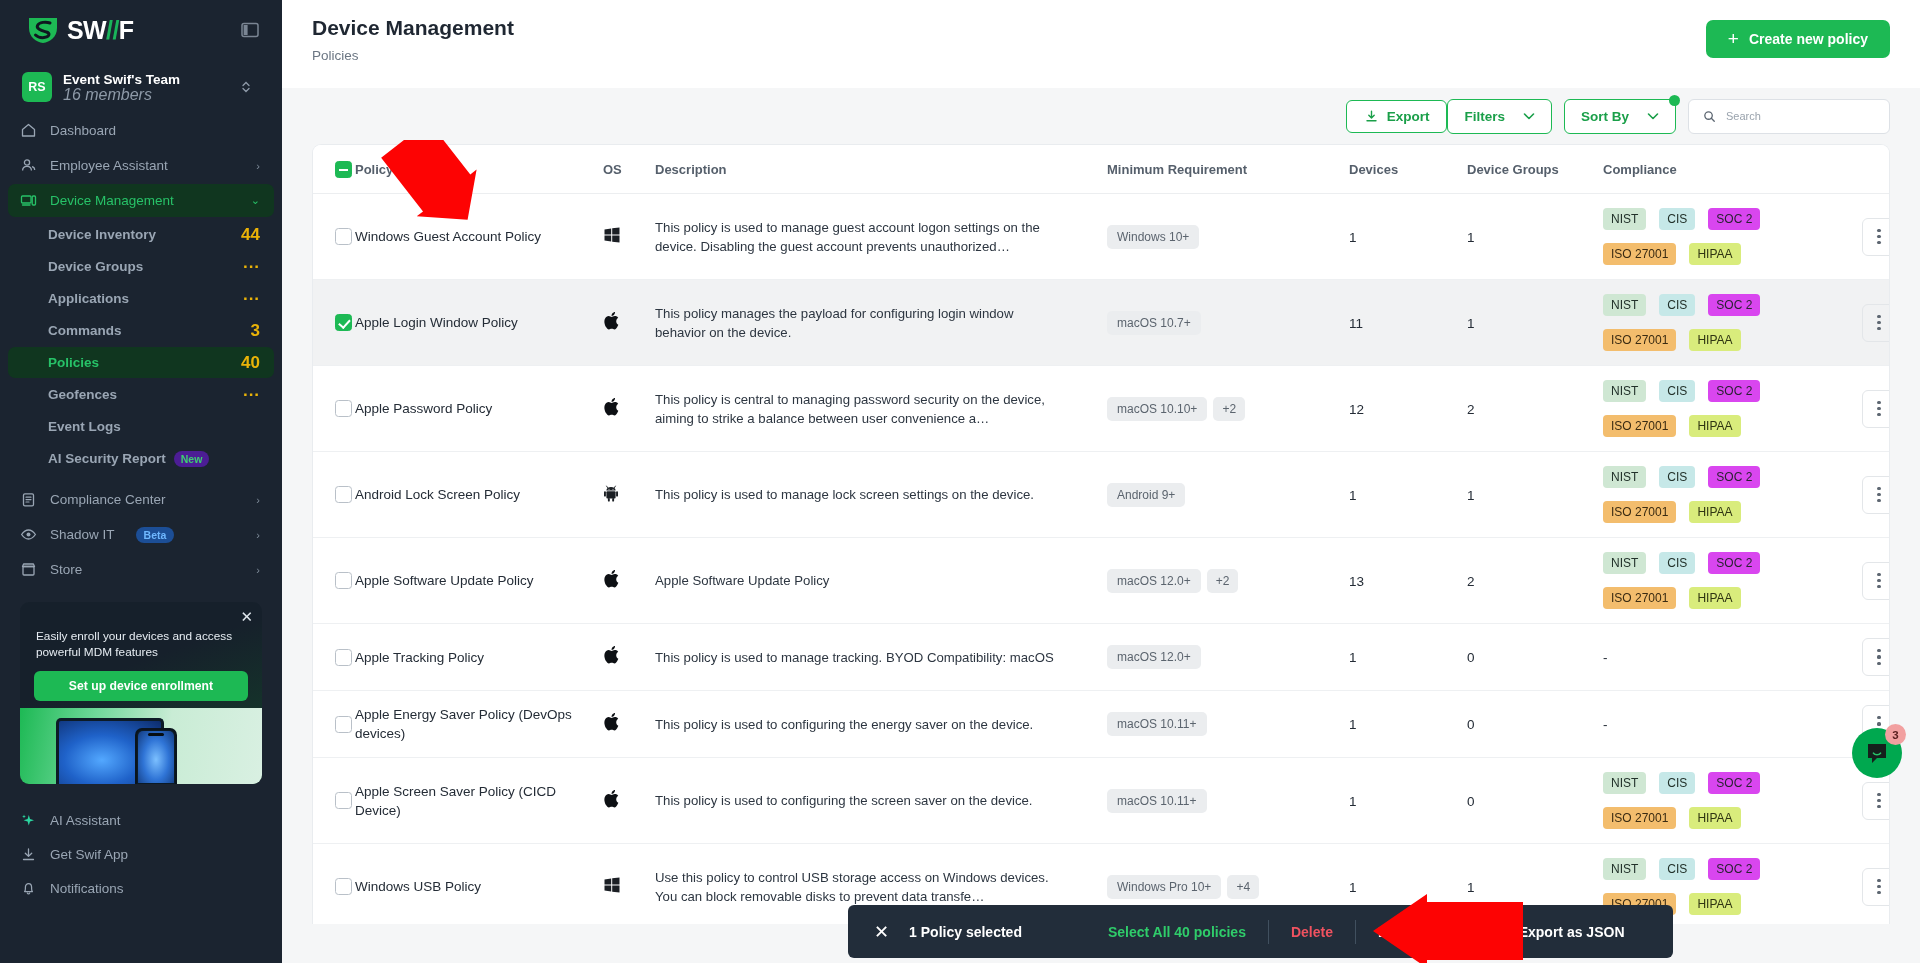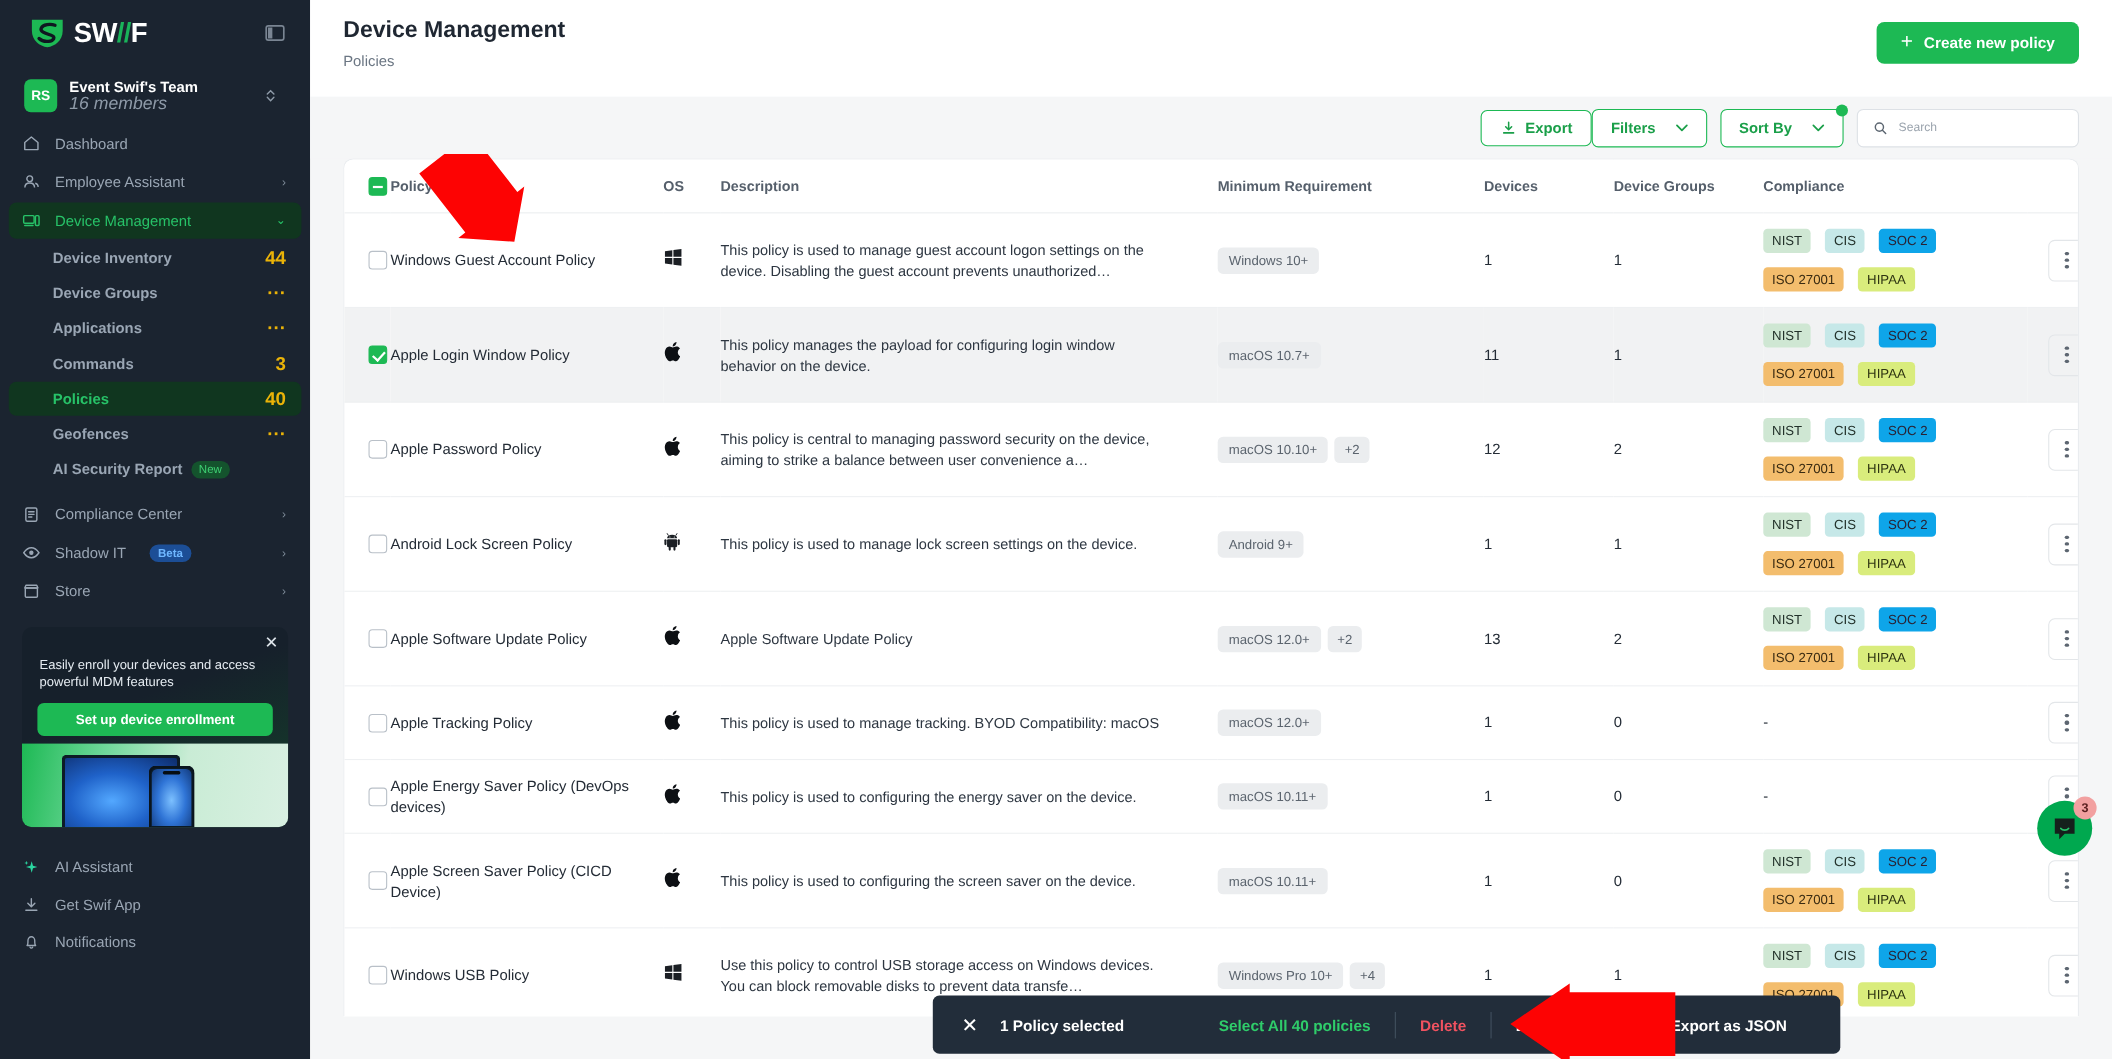--- a/index.html
+++ b/index.html
@@ -63,21 +63,21 @@
   .subnav { padding: 0 8px; }
   .sub-item {
     display: flex; align-items: center; height: 31px;
     padding: 0 14px 0 40px; border-radius: 7px; margin-bottom: 1px;
     color: #9aa6b4; font-size: 13.5px; font-weight: 600; cursor: pointer;
   }
   .sub-item .lbl { flex: 1; white-space: nowrap; }
   .sub-item .cnt { color: #eab308; font-size: 17px; font-weight: 600; }
   .sub-item.active { background: #10361f; color: #27c268; }
   .badge-new {
-    background: #14532d; color: #3ecf72; font-size: 10.5px; font-weight: 400;
+    background: #4c1d95; color: #3ecf72; font-size: 10.5px; font-weight: 700;
     padding: 2px 7px; border-radius: 10px; margin-left: 8px;
   }
   .badge-beta {
     background: #1c4e96; color: #6fb7ff; font-size: 10.5px; font-weight: 600;
     padding: 2px 8px; border-radius: 10px; margin-left: 8px;
   }
 
   .promo {
     margin: 14px 20px 0 20px; border-radius: 9px; overflow: hidden;
     background: linear-gradient(160deg,#16202b 0%,#16202b 38%,#14422a 100%);
@@ -191,21 +191,21 @@
     display: inline-block; background: #ebedef; color: #5b646e; font-size: 12px;
     padding: 5px 10px; border-radius: 5px; margin-right: 6px; white-space: nowrap;
   }
   .tag.more { background: #ebedef; color: #5b646e; padding: 5px 9px; }
   .num { font-size: 13.5px; color: #242c36; }
   .dash { font-size: 13.5px; color: #242c36; }
   .comp-wrap { display: flex; flex-wrap: wrap; gap: 13px; max-width: 195px; }
   .chip { font-size: 12px; padding: 4px 8px; border-radius: 4px; white-space: nowrap; }
   .chip-nist { background: #cfe7d3; color: #22312a; }
   .chip-cis  { background: #c6e8e8; color: #22312a; }
-  .chip-soc  { background: #0ea5e9; color: #2a2233; }
+  .chip-soc  { background: #d946ef; color: #2a2233; }
   .chip-iso  { background: #f3bd6d; color: #3a2b12; }
   .chip-hipaa{ background: #d9ec7c; color: #2f3512; }
   .kebab {
     width: 34px; height: 38px; border: 1px solid #e3e6e9; border-radius: 6px;
     display: flex; flex-direction: column; align-items: center; justify-content: center;
     gap: 3px; cursor: pointer; margin: 0 auto;
   }
   .kebab i { width: 3.2px; height: 3.2px; background: #5d6671; border-radius: 50%; display: block; }
 
   
@@ -322,20 +322,23 @@
         <span class="lbl">Commands</span>
         <span class="cnt">3</span>
       </div>
       <div class="sub-item active">
         <span class="lbl">Policies</span>
         <span class="cnt">40</span>
       </div>
       <div class="sub-item">
         <span class="lbl">Geofences</span>
         <span class="cnt">···</span>
+      </div>
+      <div class="sub-item">
+        <span class="lbl">Event Logs</span>
       </div>
       <div class="sub-item">
         <span class="lbl" style="flex:0 0 auto">AI Security Report</span>
         <span class="badge-new">New</span>
       </div>
     </div>
 
     <nav class="nav" style="margin-top:6px">
       <div class="nav-item">
         <span class="ico">

